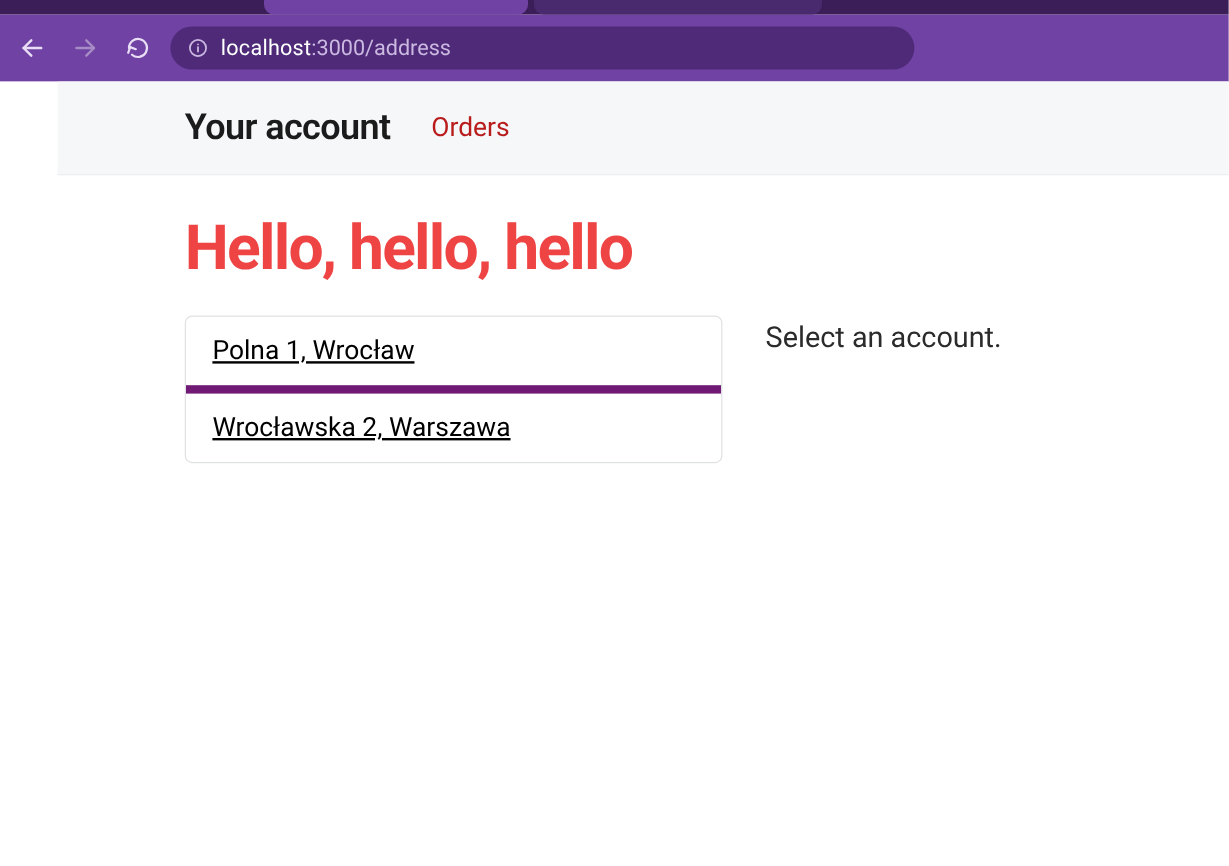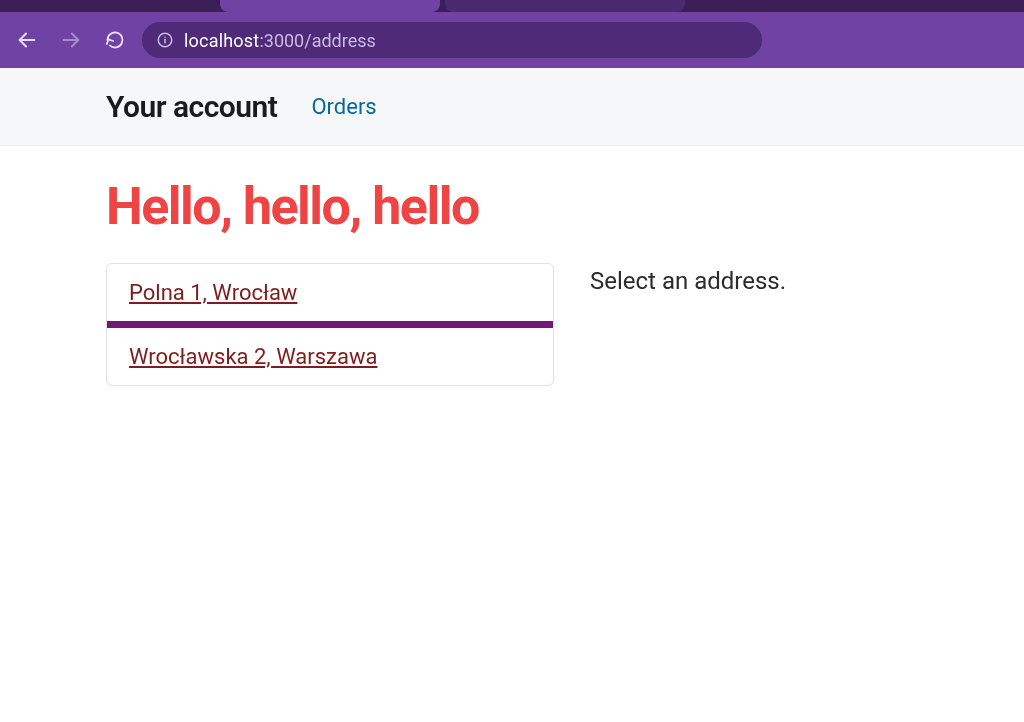--- a/index.html
+++ b/index.html
@@ -12,34 +12,34 @@
 
     .toolbar { height: 56px; background: #6f42a3; display: flex; align-items: center; padding: 0 10px; gap: 10px; }
     .nav-btn { width: 34px; height: 34px; display: flex; align-items: center; justify-content: center; color: #e9def5; border-radius: 50%; cursor: pointer; }
     .nav-btn.disabled { color: #a78cc5; cursor: default; }
     .urlbar { flex: 0 0 auto; width: 620px; height: 36px; background: #4e2a78; border-radius: 18px; display: flex; align-items: center; padding: 0 14px; gap: 10px; text-align: center; }
     .url-host { color: #fff; font-size: 18px; letter-spacing: .2px; }
     .url-rest { color: #cbb9e2; font-size: 18px; }
     .info-icon { color: #cbb9e2; display: flex; align-items: center; }
 
     
-    .page { background: #fff; }
+    .page { background: #fff; padding-left: 48px; }
     .subnav { height: 78px; background: #f6f7f8; border-bottom: 1px solid #eceff1; display: flex; align-items: center; gap: 34px; padding-left: 106px; }
     .brand { font-size: 30px; font-weight: 600; color: #1b1b1b; letter-spacing: -0.5px; }
     .subnav-link { font-size: 22px; color: #444; cursor: pointer; }
-    .subnav-link.muted { color: #0369a1; }
+    .subnav-link.muted { color: #b91c1c; }
 
     .main { padding: 30px 40px 0 106px; }
     h1.heading { font-size: 52px; font-weight: 700; letter-spacing: -1.5px; color: #ef4444; margin-bottom: 26px; }
 
     .two-col { display: flex; gap: 36px; align-items: flex-start; }
     .list { width: 448px; border: 1px solid #dfe1e4; border-radius: 6px; overflow: hidden; }
     .list-item { padding: 16px 22px; border-top: 7px solid #701a75; }
     .list-item:first-child { border-top: none; }
-    .list-item a { color: #7f1d1d; font-size: 22px; text-decoration: underline; cursor: pointer; }
+    .list-item a { color: #000000; font-size: 22px; text-decoration: underline; cursor: pointer; }
 
     .side-text { font-size: 24px; color: #2b2b2b; padding-top: 4px; }
   </style>
 </head>
 <body>
 
 <div class="tabstrip">
   <div class="tab-shape"></div>
   <div class="tab-shape2"></div>
 </div>
@@ -89,16 +89,16 @@
     <div class="two-col">
       <div class="list">
         <div class="list-item">
           <a>Polna 1, Wrocław</a>
         </div>
         <div class="list-item">
           <a>Wrocławska 2, Warszawa</a>
         </div>
       </div>
 
-      <div class="side-text">Select an address.</div>
+      <div class="side-text">Select an account.</div>
     </div>
   </div>
 </div>
 
 </body></html>

